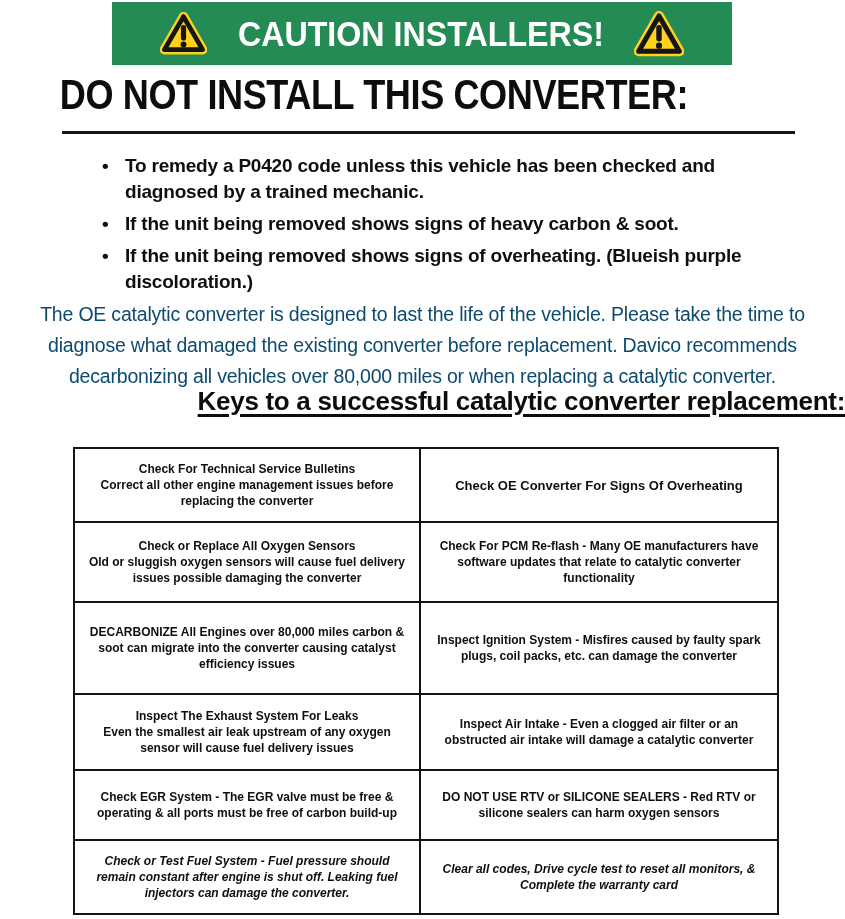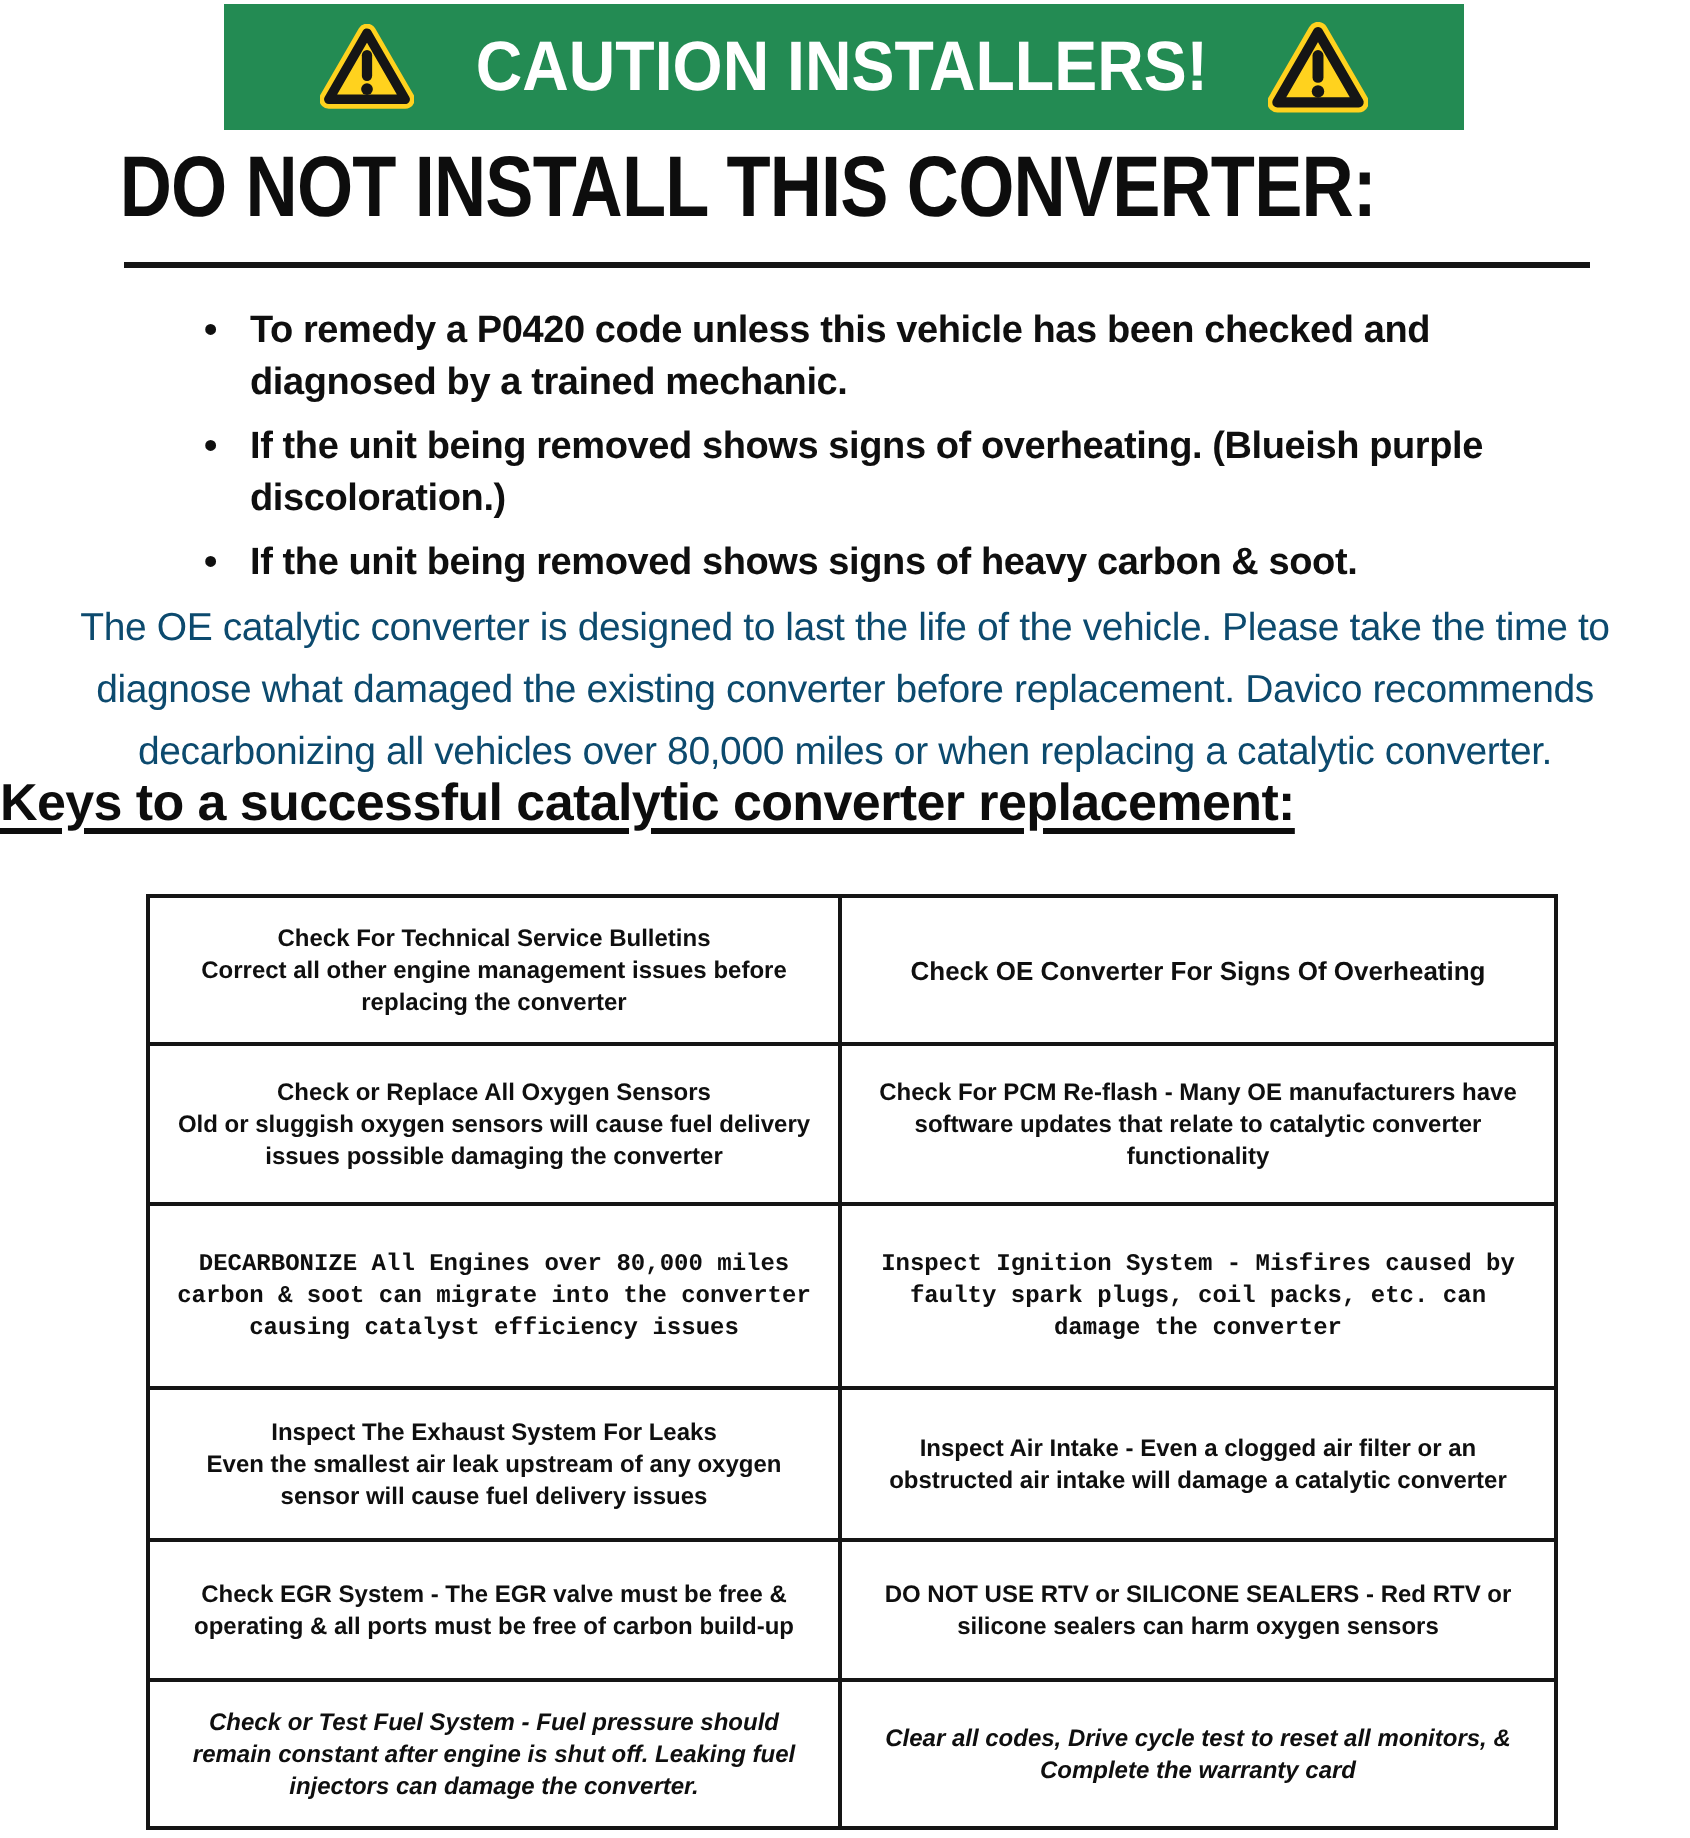--- a/index.html
+++ b/index.html
@@ -101,21 +101,21 @@
     line-height: 31px;
     letter-spacing: -0.2px;
     color: #0c4a6e;
   }
 
   
   .keys {
     position: absolute;
     top: 386px; left: 0;
     width: 100%;
-    text-align: left;
+    text-align: right;
     font-size: 26px;
     font-weight: 800;
     letter-spacing: -0.3px;
     color: #0d0d0d;
     text-decoration: underline;
     text-decoration-thickness: 2.5px;
     text-underline-offset: 4px;
   }
 
   
@@ -135,21 +135,21 @@
     font-size: 12px;
     font-weight: 700;
     line-height: 16px;
     padding: 4px 13px;
     color: #0f0f0f;
     white-space: pre-line;
   }
   .tips td.big { font-size: 13px; line-height: 19px; }
   tr.r1 { height: 74px; }
   tr.r2 { height: 80px; }
-  tr.r3 { height: 92px; font-family: Liberation Mono, monospace; }
+  tr.r3 { height: 92px; }
   tr.r4 { height: 76px; }
   tr.r5 { height: 70px; }
   tr.r6 { height: 74px; font-style: italic; }
 </style>
 </head>
 <body>
 
 <div class="page">
 
   <div class="banner">
@@ -169,22 +169,22 @@
   </div>
 
   <div class="headline">
     <span>DO NOT INSTALL THIS CONVERTER:</span>
   </div>
 
   <div class="divider"></div>
 
   <ul class="warnings">
     <li>To remedy a P0420 code unless this vehicle has been checked and diagnosed by a trained mechanic.</li>
+    <li>If the unit being removed shows signs of heavy carbon &amp; soot.</li>
     <li>If the unit being removed shows signs of overheating. (Blueish purple discoloration.)</li>
-    <li>If the unit being removed shows signs of heavy carbon &amp; soot.</li>
   </ul>
 
   <div class="intro">The OE catalytic converter is designed to last the life of the vehicle. Please take the time to diagnose what damaged the existing converter before replacement. Davico recommends decarbonizing all vehicles over 80,000 miles or when replacing a catalytic converter.</div>
 
   <div class="keys">Keys to a successful catalytic converter replacement:</div>
 
   <table class="tips">
     <colgroup>
         <col class="c-left">
         <col class="c-right">

